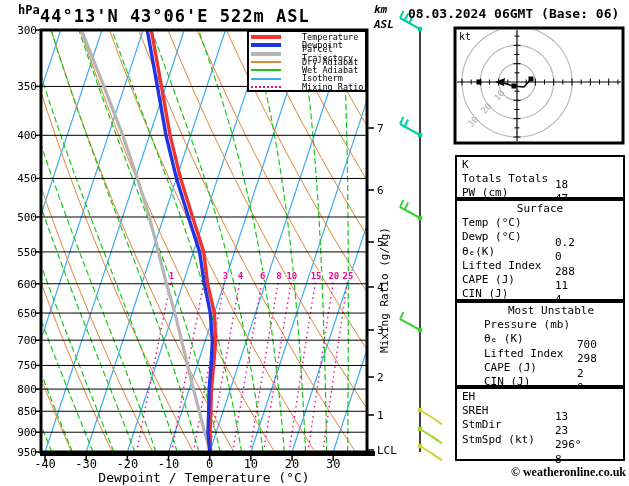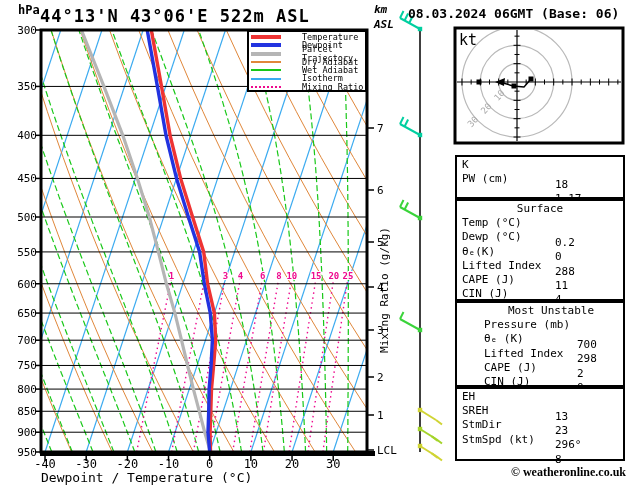--- a/index.html
+++ b/index.html
@@ -5,23 +5,23 @@
   html,body{margin:0;padding:0;background:#fff;}
   #app{position:relative;width:629px;height:486px;background:#fff;overflow:hidden;
        font-family:"DejaVu Sans Mono",monospace;color:#000;}
   #chart-svg{position:absolute;left:0;top:0;}
   .abs{position:absolute;white-space:pre-line;}
   .b{font-weight:bold;}
   #main-title{left:40px;top:6px;font-size:17px;letter-spacing:1px;}
   #hpa-label{left:18px;top:3px;font-size:12px;}
   #date-title{left:408px;top:6px;font-size:13px;}
   #kmasl-label{left:374px;top:2px;font-size:11px;line-height:15px;font-style:italic;}
-  #xaxis-title{left:41px;top:470px;width:326px;font-size:13px;}
+  #xaxis-title{left:41px;top:470px;width:326px;text-align:center;font-size:13px;}
   #right-axis-title{left:384px;top:290px;font-size:11px;transform:translate(-50%,-50%) rotate(-90deg);white-space:nowrap;}
-  #kt-label{left:459px;top:31px;font-size:15px;}
+  #kt-label{left:459px;top:31px;font-size:10px;}
   #copyright{left:430px;top:465px;width:196px;text-align:right;font-size:12px;font-family:Liberation Serif, serif;}
   #legend{left:247px;top:30px;width:120px;height:62px;border:2px solid #000;background:#fff;
           box-sizing:border-box;padding:1px 0 0 2px;}
   .lrow{display:flex;align-items:center;gap:21px;height:8.3px;}
   .lsample{width:30px;flex:0 0 30px;}
   .llabel{font-size:8.5px;line-height:8.5px;}
   .statbox{position:absolute;left:455px;width:170px;border:2px solid #000;background:#fff;
            box-sizing:border-box;padding-top:1px;font-size:11px;}
   .trow{position:relative;height:14.2px;line-height:14.2px;padding-left:5px;}
   .tvalue{position:absolute;left:98px;top:0;margin-top:20px;}
@@ -296,20 +296,21 @@
 ASL</div>
 <div class="abs" id="xaxis-title">Dewpoint / Temperature (°C)</div>
 <div class="abs" id="right-axis-title">Mixing Ratio (g/kg)</div>
 <div class="abs" id="kt-label">kt</div>
 <div class="abs b" id="copyright">© weatheronline.co.uk</div>
 
 <div class="abs" id="legend"><div class="lrow"><span class="lsample" style="border-top: 4px solid rgb(238, 51, 51);"></span><span class="llabel">Temperature</span></div><div class="lrow"><span class="lsample" style="border-top: 4px solid rgb(34, 51, 224);"></span><span class="llabel">Dewpoint</span></div><div class="lrow"><span class="lsample" style="border-top: 4px solid rgb(181, 181, 181);"></span><span class="llabel">Parcel Trajectory</span></div><div class="lrow"><span class="lsample" style="border-top: 2px solid rgb(224, 135, 58);"></span><span class="llabel">Dry Adiabat</span></div><div class="lrow"><span class="lsample" style="border-top: 2px solid rgb(24, 200, 24);"></span><span class="llabel">Wet Adiabat</span></div><div class="lrow"><span class="lsample" style="border-top: 2px solid rgb(60, 171, 240);"></span><span class="llabel">Isotherm</span></div><div class="lrow"><span class="lsample" style="border-top: 2px dotted rgb(238, 10, 142);"></span><span class="llabel">Mixing Ratio</span></div></div>
 
 <div class="statbox" id="box-indices" style="top:155px;height:44px;">
       <div class="trow"><span>K</span><span class="tvalue">18</span></div>
+      <div class="trow"><span>Totals Totals</span><span class="tvalue">47</span></div>
       <div class="trow"><span>PW (cm)</span><span class="tvalue">1.17</span></div>
     </div>
 <div class="statbox" id="box-surface" style="top:199px;height:102px;">
       <div class="ttitle">Surface</div>
       <div class="trow"><span>Temp (°C)</span><span class="tvalue">0.2</span></div>
       <div class="trow"><span>Dewp (°C)</span><span class="tvalue">0</span></div>
       <div class="trow"><span>θₑ(K)</span><span class="tvalue">288</span></div>
       <div class="trow"><span>Lifted Index</span><span class="tvalue">11</span></div>
       <div class="trow"><span>CAPE (J)</span><span class="tvalue">4</span></div>
       <div class="trow"><span>CIN (J)</span><span class="tvalue">0</span></div>

